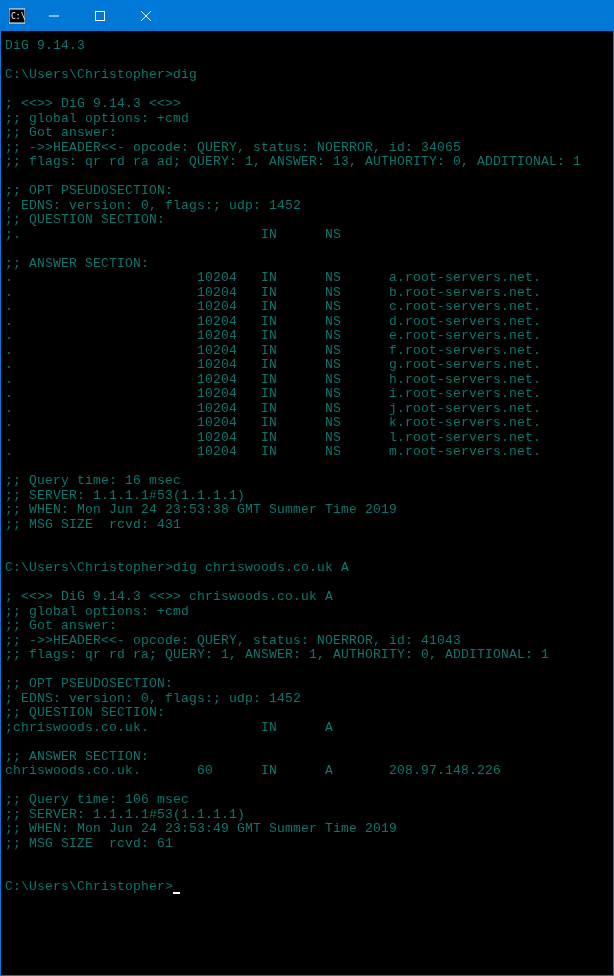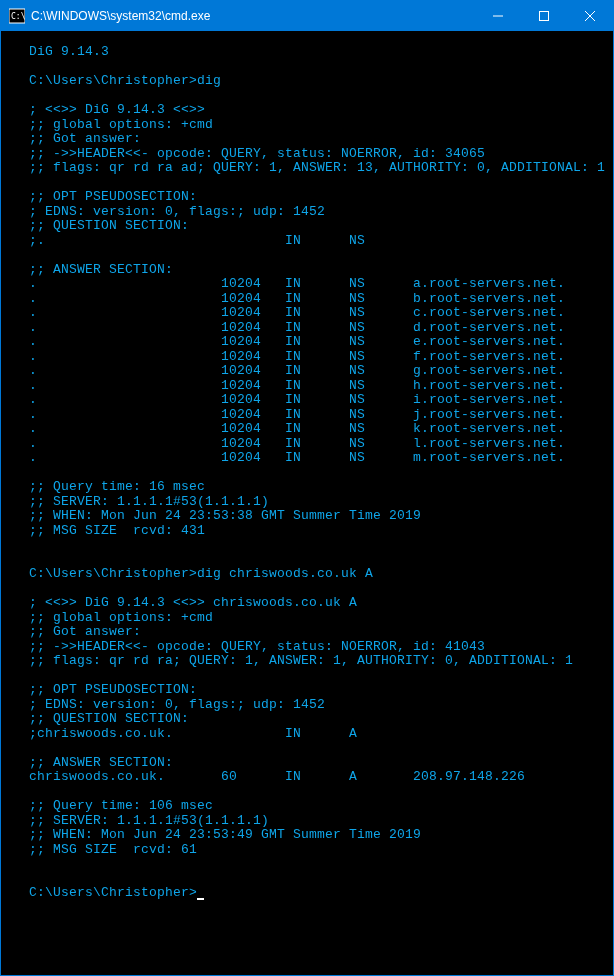--- a/index.html
+++ b/index.html
@@ -52,27 +52,26 @@
       height: 100%;
       display: flex;
       align-items: center;
       justify-content: center;
       color: #fff;
       cursor: pointer;
     }
     .terminal {
       flex: 1;
       background: #000;
-      color: #0ea5e9;
-      padding: 14px 4px;
+      color: #0f766e;
+      padding: 8px 4px;
       white-space: pre;
       overflow: hidden;
       line-height: 14.5px;
       letter-spacing: 0.2px;
-      margin-left: 24px;
     }
     .cursor {
       display: inline-block;
       width: 7px;
       height: 2px;
       background: #fff;
       vertical-align: bottom;
       margin-bottom: 1px;
     }
   </style>
@@ -80,21 +79,20 @@
 <body>
 
 <div class="window">
   <div class="titlebar">
     <div class="titlebar-icon">
       <svg width="16" height="16" viewBox="0 0 16 16">
         <rect x="0" y="1" width="16" height="14" fill="#000" stroke="#fff" stroke-width="1"></rect>
         <text x="2" y="11" fill="#fff" font-size="8" font-family="monospace">C:\</text>
       </svg>
     </div>
-    <div class="titlebar-title">C:\WINDOWS\system32\cmd.exe</div>
     <div class="titlebar-buttons">
       <div class="titlebar-button">
         <svg width="10" height="10" viewBox="0 0 10 10">
             <line x1="0" y1="5" x2="10" y2="5" stroke="#fff" stroke-width="1"></line>
           </svg>
       </div>
       <div class="titlebar-button">
         <svg width="10" height="10" viewBox="0 0 10 10">
             <rect x="0.5" y="0.5" width="9" height="9" fill="none" stroke="#fff" stroke-width="1"></rect>
           </svg>

